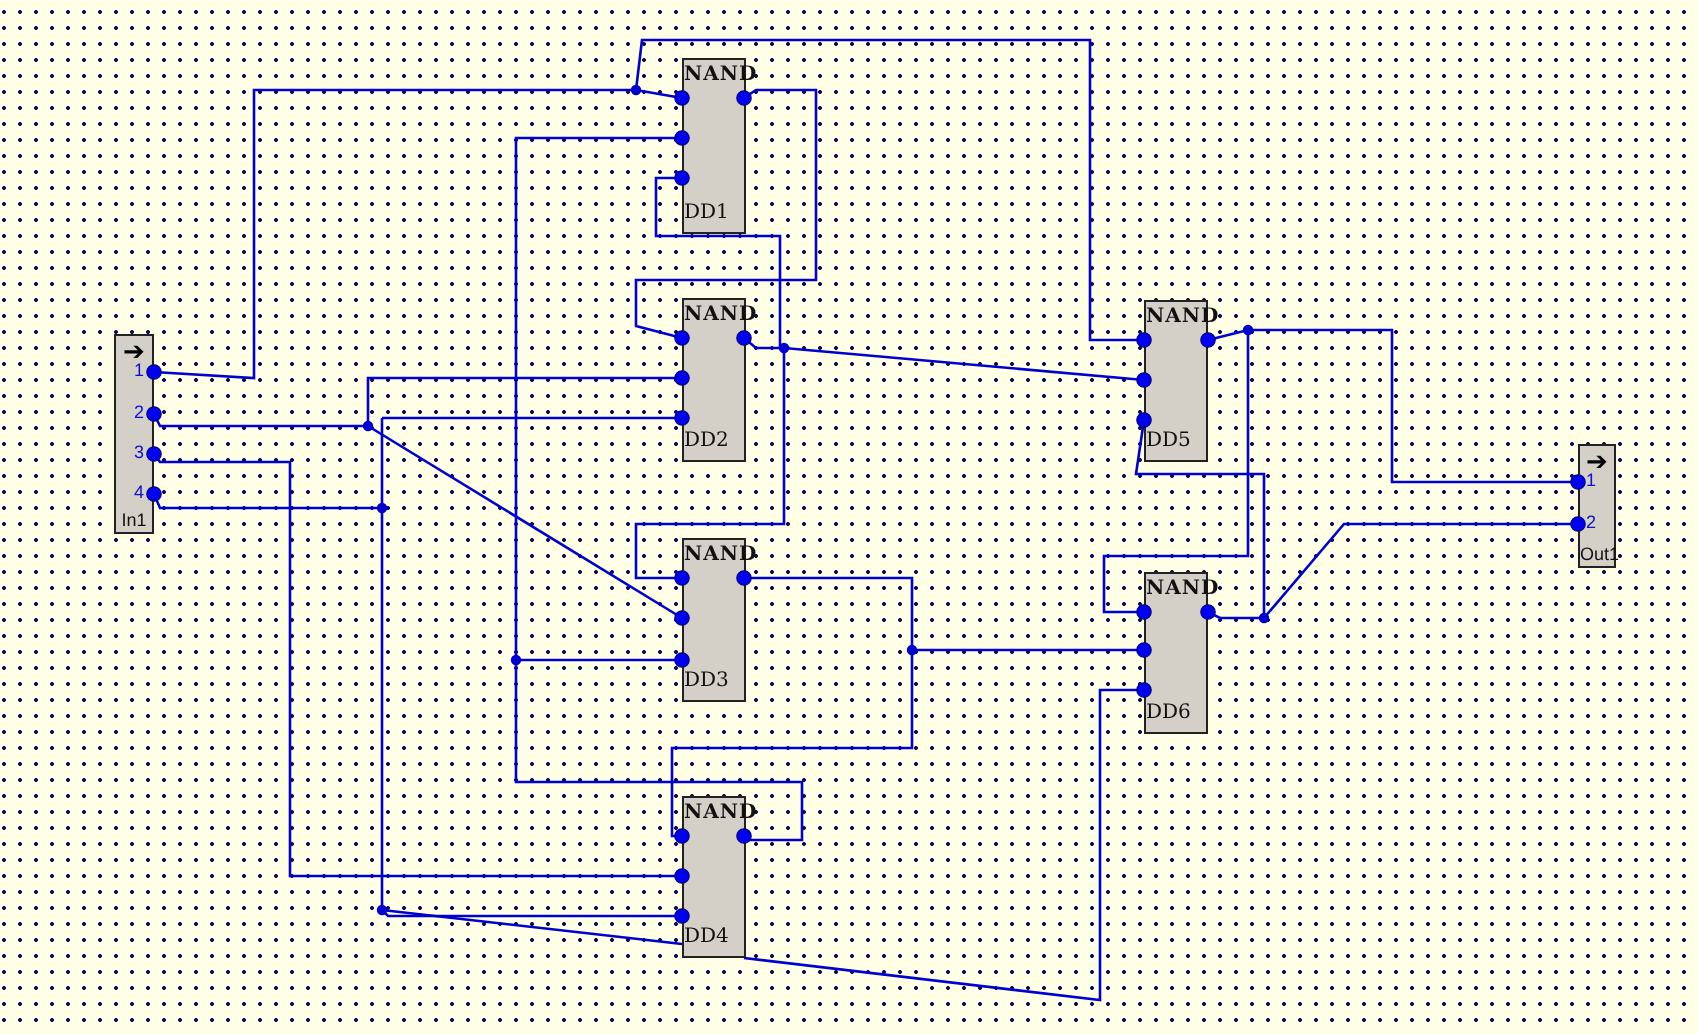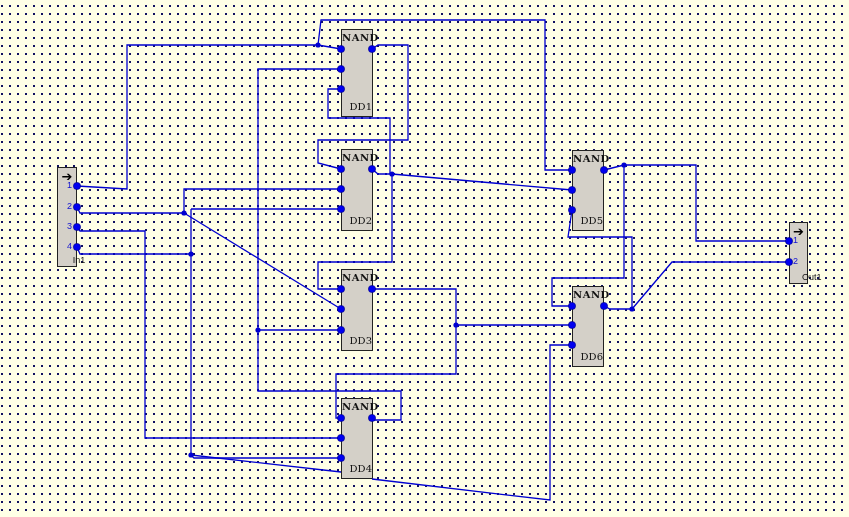--- a/index.html
+++ b/index.html
@@ -5,22 +5,22 @@
   html, body { margin:0; padding:0; }
   body { width:849px; height:517px; overflow:hidden; background:#ffffe6; position:relative; font-family:"DejaVu Sans Mono", monospace; }
   #canvas { position:absolute; left:0; top:0; width:849px; height:517px;
     background-color:#ffffe6;
     background-image: radial-gradient(circle, #101060 0.9px, transparent 1.1px);
     background-size: 8px 8px;
     background-position: -2px 2px; }
   svg { position:absolute; left:0; top:0; }
   .block { position:absolute; background:#d4d0c8; border:1px solid #222; box-sizing:border-box; }
   .gate-title { position:absolute; top:2px; left:0; width:100%; text-align:center; font-family:"DejaVu Serif", serif; font-size:10px; font-weight:bold; color:#111; letter-spacing:0.5px; }
-  .gate-name { position:absolute; bottom:4px; left:0; width:100%; text-align:right; font-family:"DejaVu Serif", serif; font-size:10px; color:#111; }
-  .io-name { position:absolute; bottom:1px; left:12px; width:100%; text-align:center; font-family:"Liberation Sans", sans-serif; font-size:9px; color:#111; }
+  .gate-name { position:absolute; bottom:4px; left:0; width:100%; text-align:left; font-family:"DejaVu Serif", serif; font-size:10px; color:#111; }
+  .io-name { position:absolute; bottom:1px; left:0; width:100%; text-align:center; font-family:"Liberation Sans", sans-serif; font-size:9px; color:#111; }
   .arrow { position:absolute; top:2px; left:0; width:100%; text-align:center; font-size:13px; font-weight:bold; color:#000; line-height:13px; font-family:"DejaVu Sans", sans-serif; }
   .pin-label { position:absolute; font-family:"Liberation Sans", sans-serif; font-size:9px; color:#1010d0; }
 </style>
 </head>
 <body>
 
 <div id="canvas"></div>
 
 <div class="block" style="left:57px;top:167px;width:20px;height:100px;">
   <div class="arrow">➔</div>

